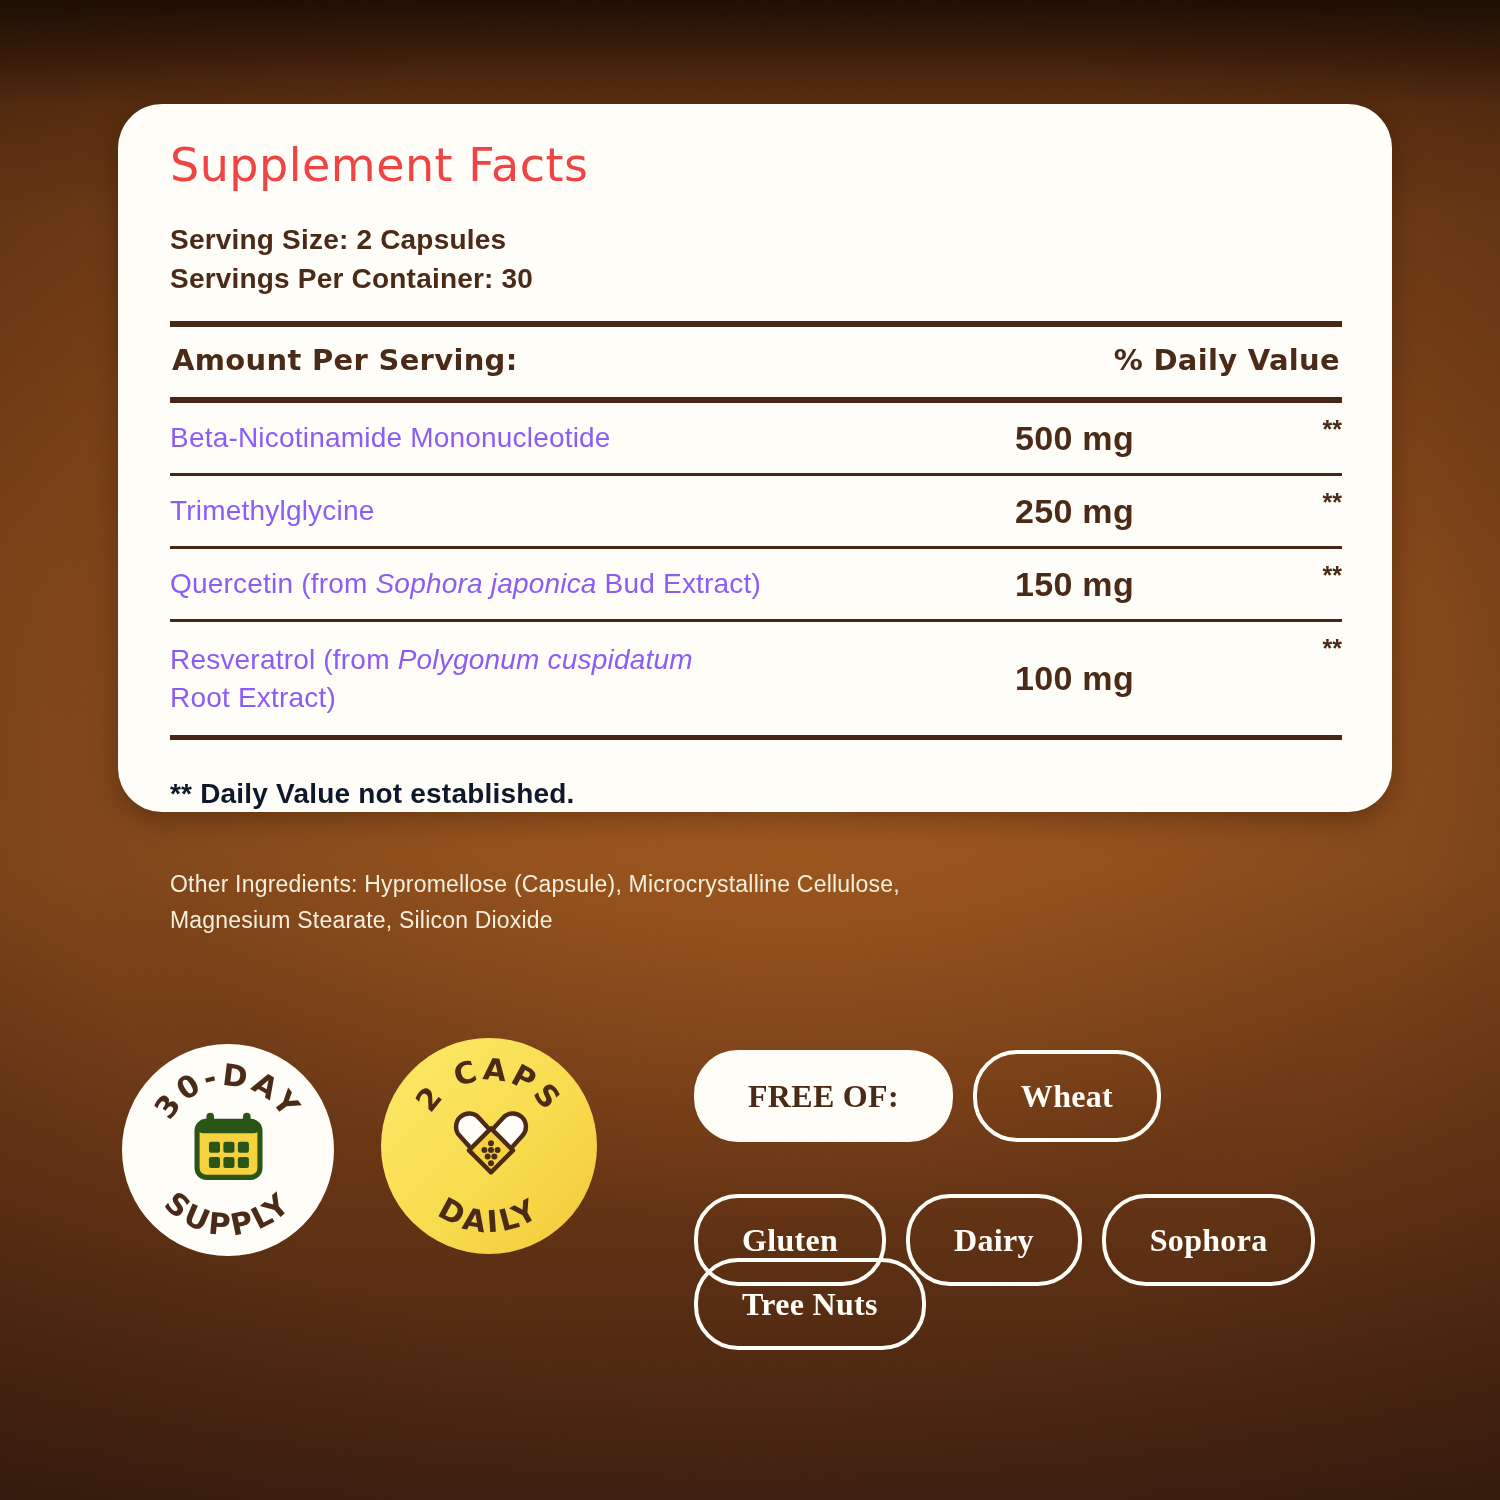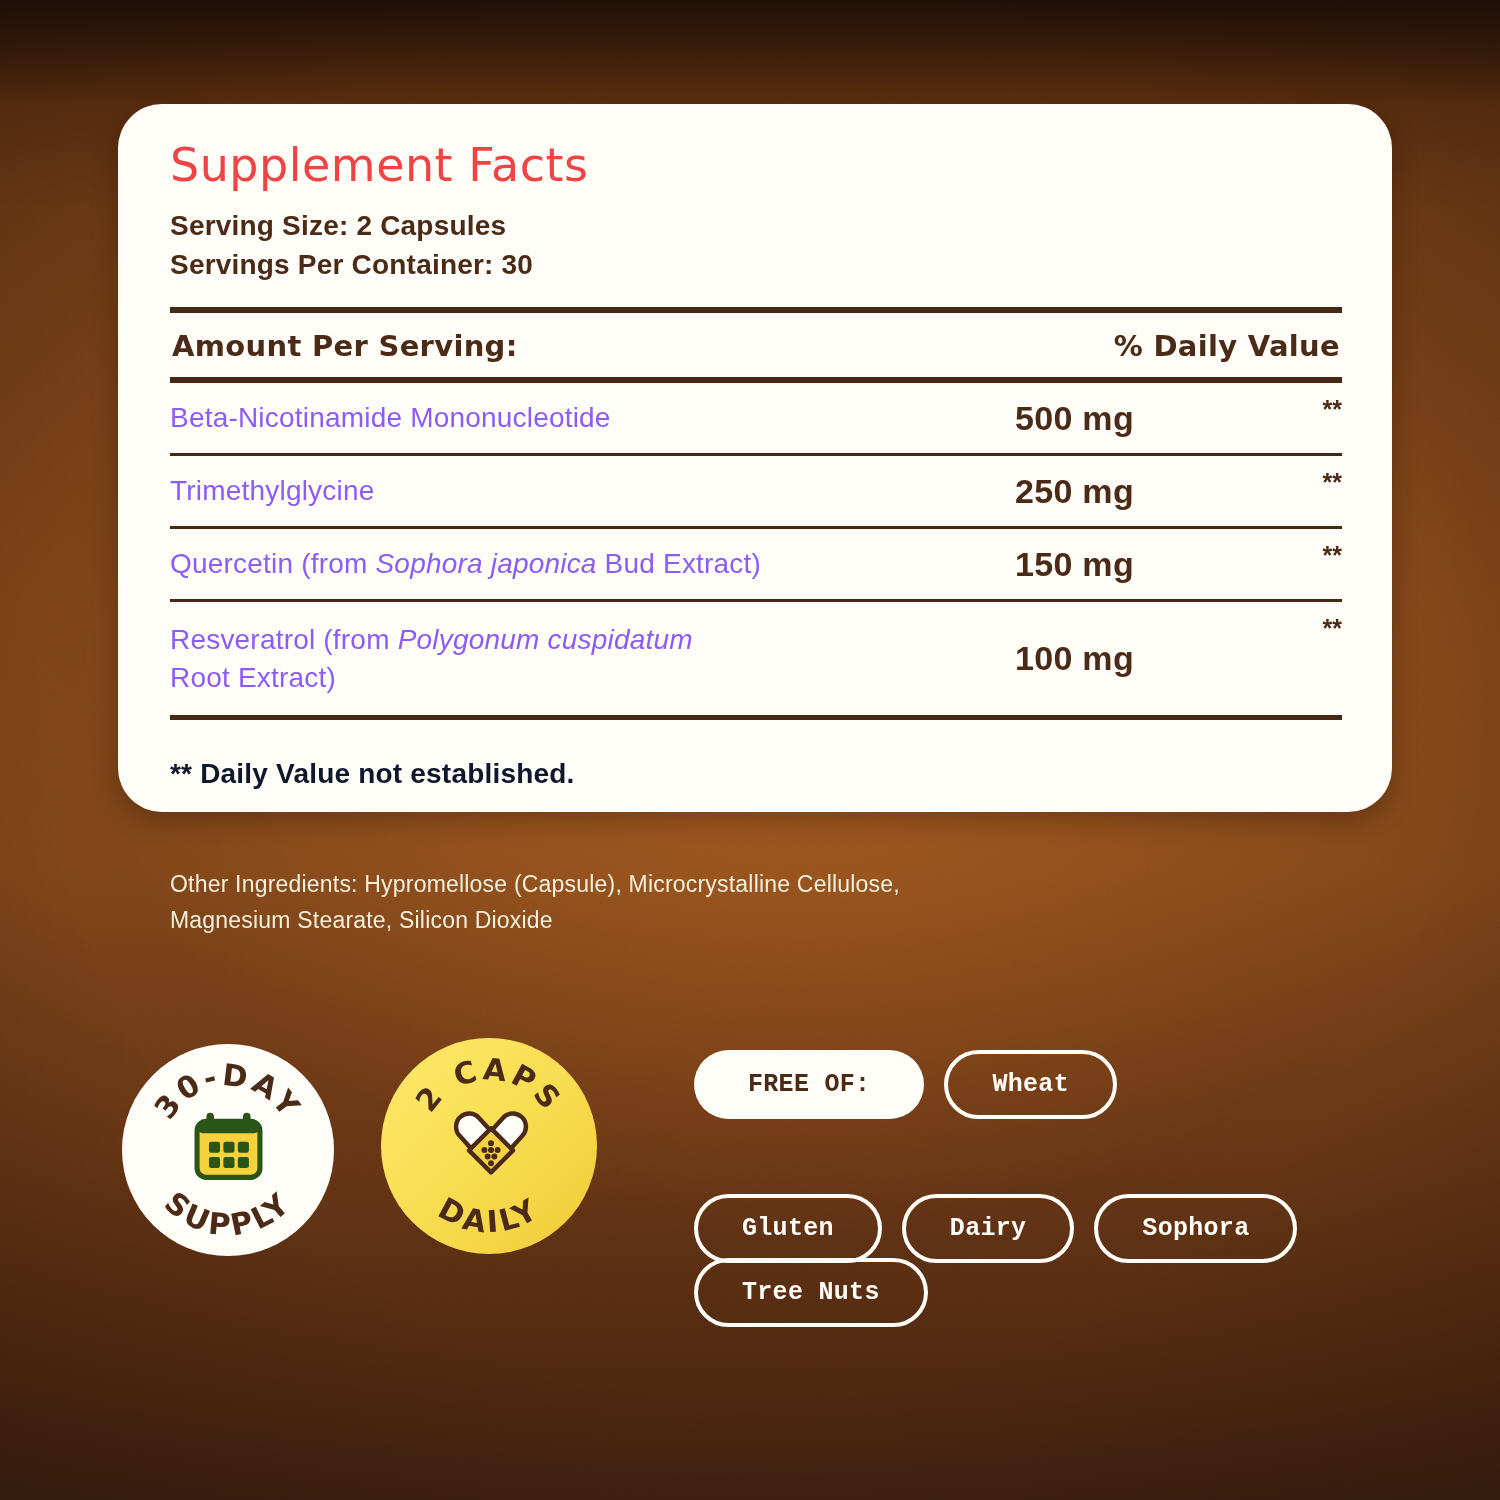--- a/index.html
+++ b/index.html
@@ -23,28 +23,28 @@
     background:#FFFDF8;border-radius:44px;
     box-shadow:0 8px 26px rgba(25,10,2,.30);
     padding:36px 50px 0 52px;
     color:#4B2B17;
   }
   .card-title{
     font-family:"DejaVu Sans","Liberation Sans",sans-serif;
     font-weight:400;font-size:46px;line-height:1.12;letter-spacing:.5px;
     color:#ef4444;
   }
-  .serving-block{margin-top:14px;}
+  .serving-block{margin-top:28px;}
   .serving-line{
     font-weight:700;font-size:28px;line-height:1.42;color:#4B2B17;letter-spacing:.2px;
   }
   .facts-table{margin-top:22px;border-top:6px solid #462815;}
   .t-header{
     display:flex;align-items:center;justify-content:space-between;
-    padding:16px 2px 14px 2px;border-bottom:6px solid #462815;
+    padding:16px 2px 20px 2px;border-bottom:6px solid #462815;
   }
   .t-header .h-left,.t-header .h-right{
     font-family:"DejaVu Sans","Liberation Sans",sans-serif;
     font-weight:700;font-size:29px;color:#4B2B17;letter-spacing:.3px;
   }
   .t-row{
     display:flex;align-items:center;
     min-height:73px;border-bottom:3px solid #462815;
     padding:4px 0;
   }
@@ -77,23 +77,23 @@
   .round-badge{position:absolute;}
   .round-badge svg{display:block;}
   .arc-text{
     font-family:"DejaVu Sans","Liberation Sans",sans-serif;
     font-weight:700;font-size:30px;letter-spacing:3.5px;fill:#4B2B17;
   }
 
   
   .pill-row{position:absolute;display:flex;gap:20px;}
   .pill{
-    height:69px;border-radius:44px;display:inline-flex;align-items:center;justify-content:center;
-    font-family:Liberation Mono, monospace;
-    font-weight:700;font-size:25px;letter-spacing:.3px;
+    height:92px;border-radius:44px;display:inline-flex;align-items:center;justify-content:center;
+    font-family:Liberation Serif, serif;
+    font-weight:700;font-size:32px;letter-spacing:.3px;
   }
   .pill.solid{background:#FFFDF8;color:#4B2B17;padding:0 54px;}
   .pill.outline{border:4px solid #FFFDF8;color:#FFFDF8;padding:0 44px;background:transparent;}
 </style>
 </head>
 <body>
 
 <div id="stage">
 
   <svg class="noise" width="1500" height="1500" aria-hidden="true">

